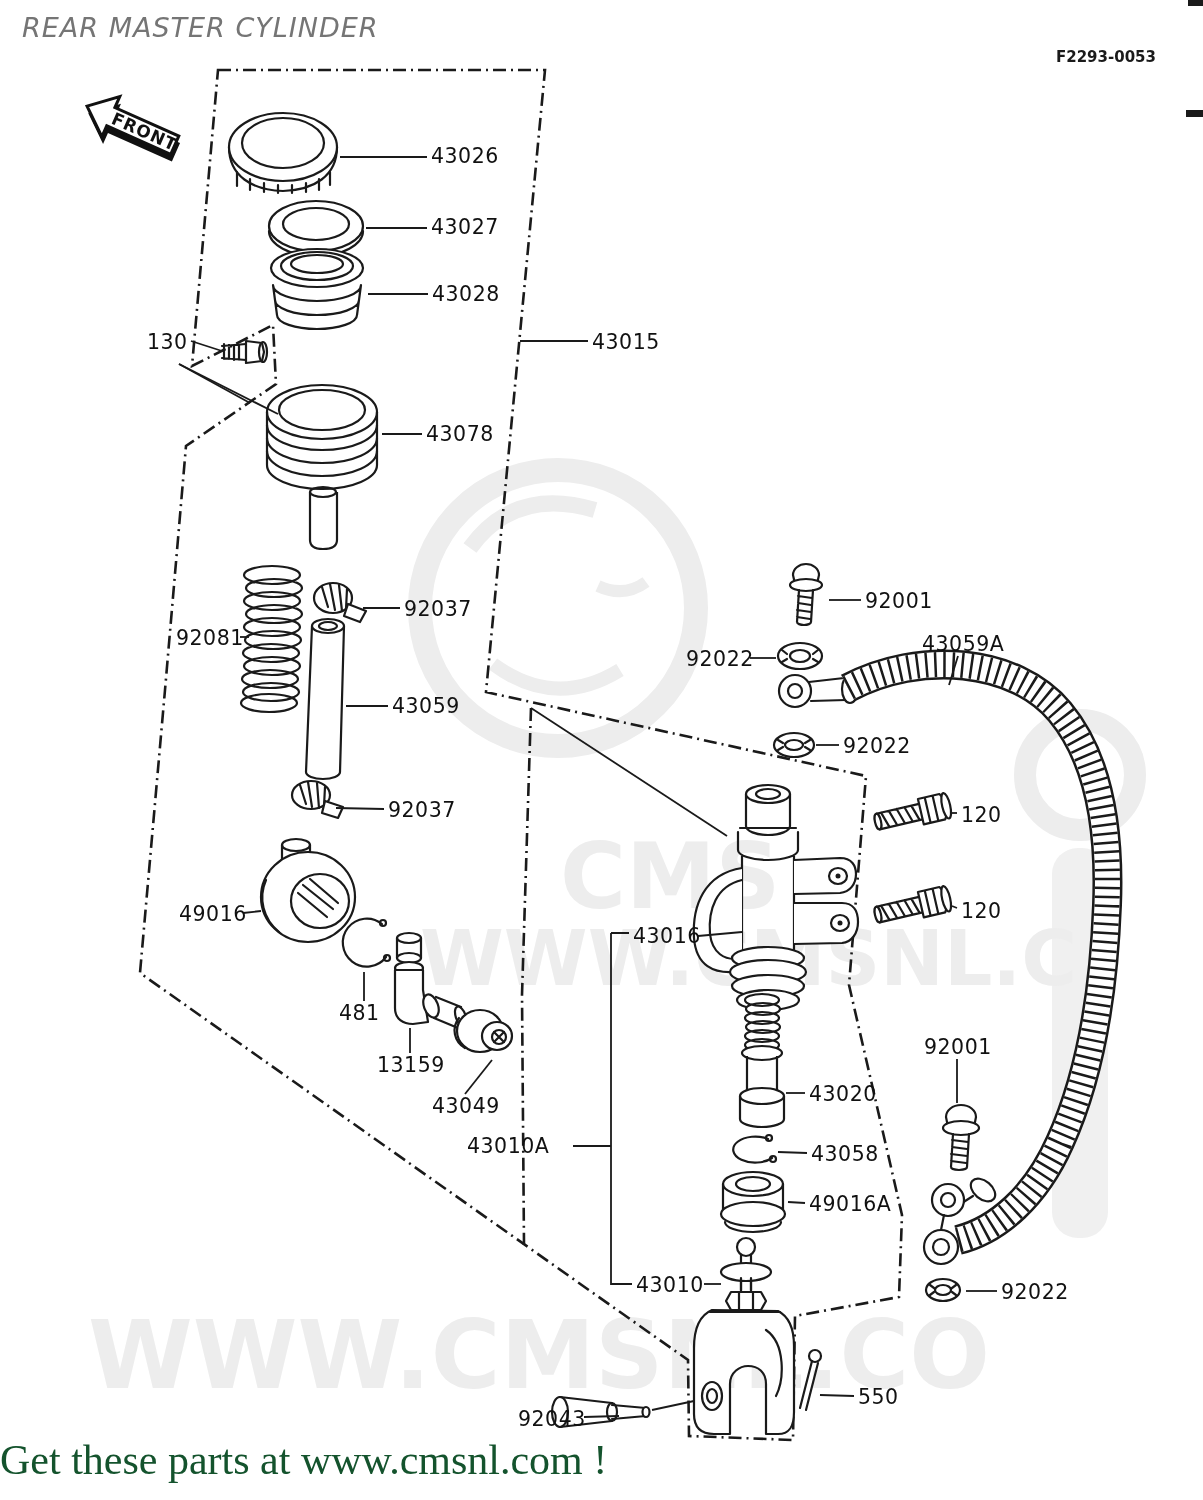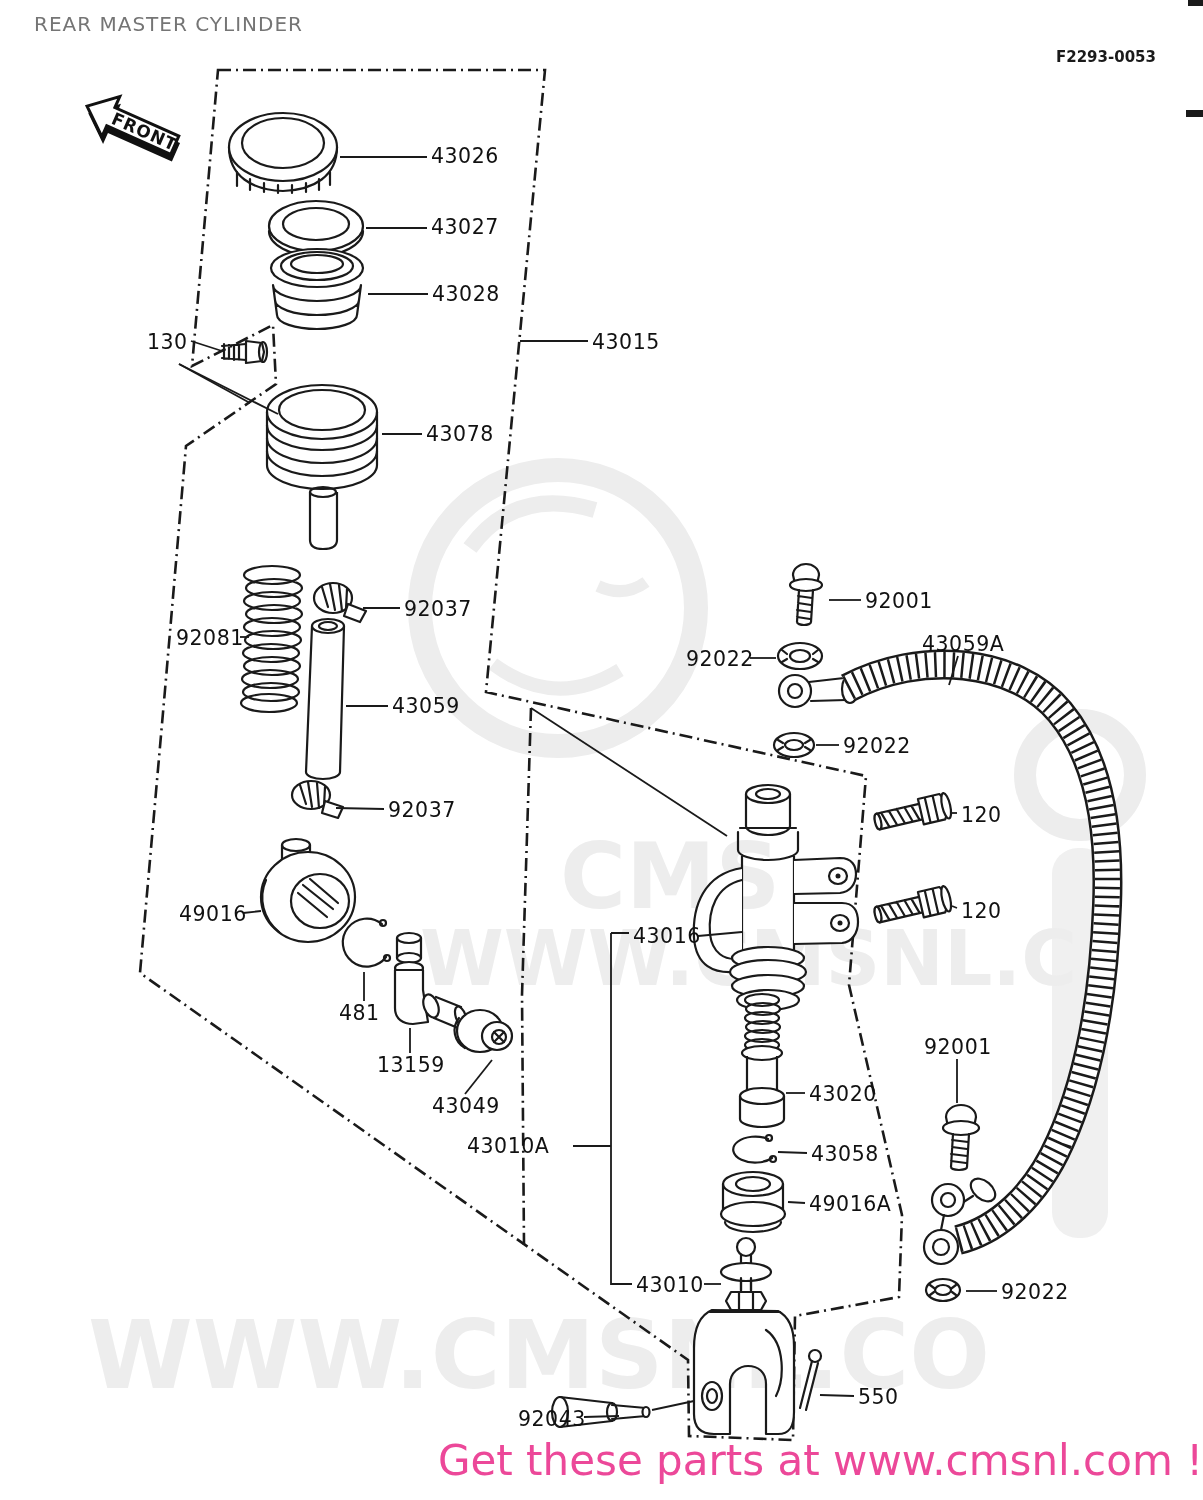--- a/index.html
+++ b/index.html
@@ -1,22 +1,22 @@
 <!DOCTYPE html>
 <html><head>
 <meta charset="utf-8">
 <style>
   html,body{margin:0;padding:0;background:#fff;}
   .stage{position:relative;width:1203px;height:1500px;background:#fff;overflow:hidden;
          font-family:"DejaVu Sans", sans-serif;}
-  .page-title{position:absolute;left:34px;top:12px;font-size:20px;letter-spacing:1px;
-              color:#757575;white-space:nowrap;}
+  .page-title{position:absolute;left:22px;top:12px;font-size:27px;letter-spacing:1px;
+              color:#757575;white-space:nowrap;font-style:italic;}
   .doc-number{position:absolute;left:1056px;top:6px;font-size:15px;font-weight:600;color:#1a1a1a;margin-top:42px;}
-  .banner{position:absolute;left:0;top:1436px;width:1203px;text-align:right;
-          font-size:42px;color:#ec4899;white-space:nowrap;cursor:pointer;}
+  .banner{position:absolute;left:0;top:1436px;width:1203px;text-align:left;
+          font-size:42px;color:#14532d;white-space:nowrap;cursor:pointer;font-family:Liberation Serif, serif;}
   svg{position:absolute;left:0;top:0;}
   .art{stroke:#1a1a1a;stroke-width:2.2;fill:none;stroke-linecap:round;stroke-linejoin:round;}
   .artw{stroke:#1a1a1a;stroke-width:2.2;fill:#fff;stroke-linejoin:round;}
   .thin{stroke:#1a1a1a;stroke-width:1.8;fill:none;}
   .border{stroke:#1a1a1a;stroke-width:2.6;fill:none;stroke-dasharray:13 5 2 5;}
   .lbl{font-family:"DejaVu Sans",sans-serif;font-size:20.5px;fill:#111;letter-spacing:0.5px;}
   .wm{fill:#ededed;font-family:"DejaVu Sans",sans-serif;font-weight:bold;}
   .wmln{stroke:#ededed;fill:none;}
 </style>
 </head>

